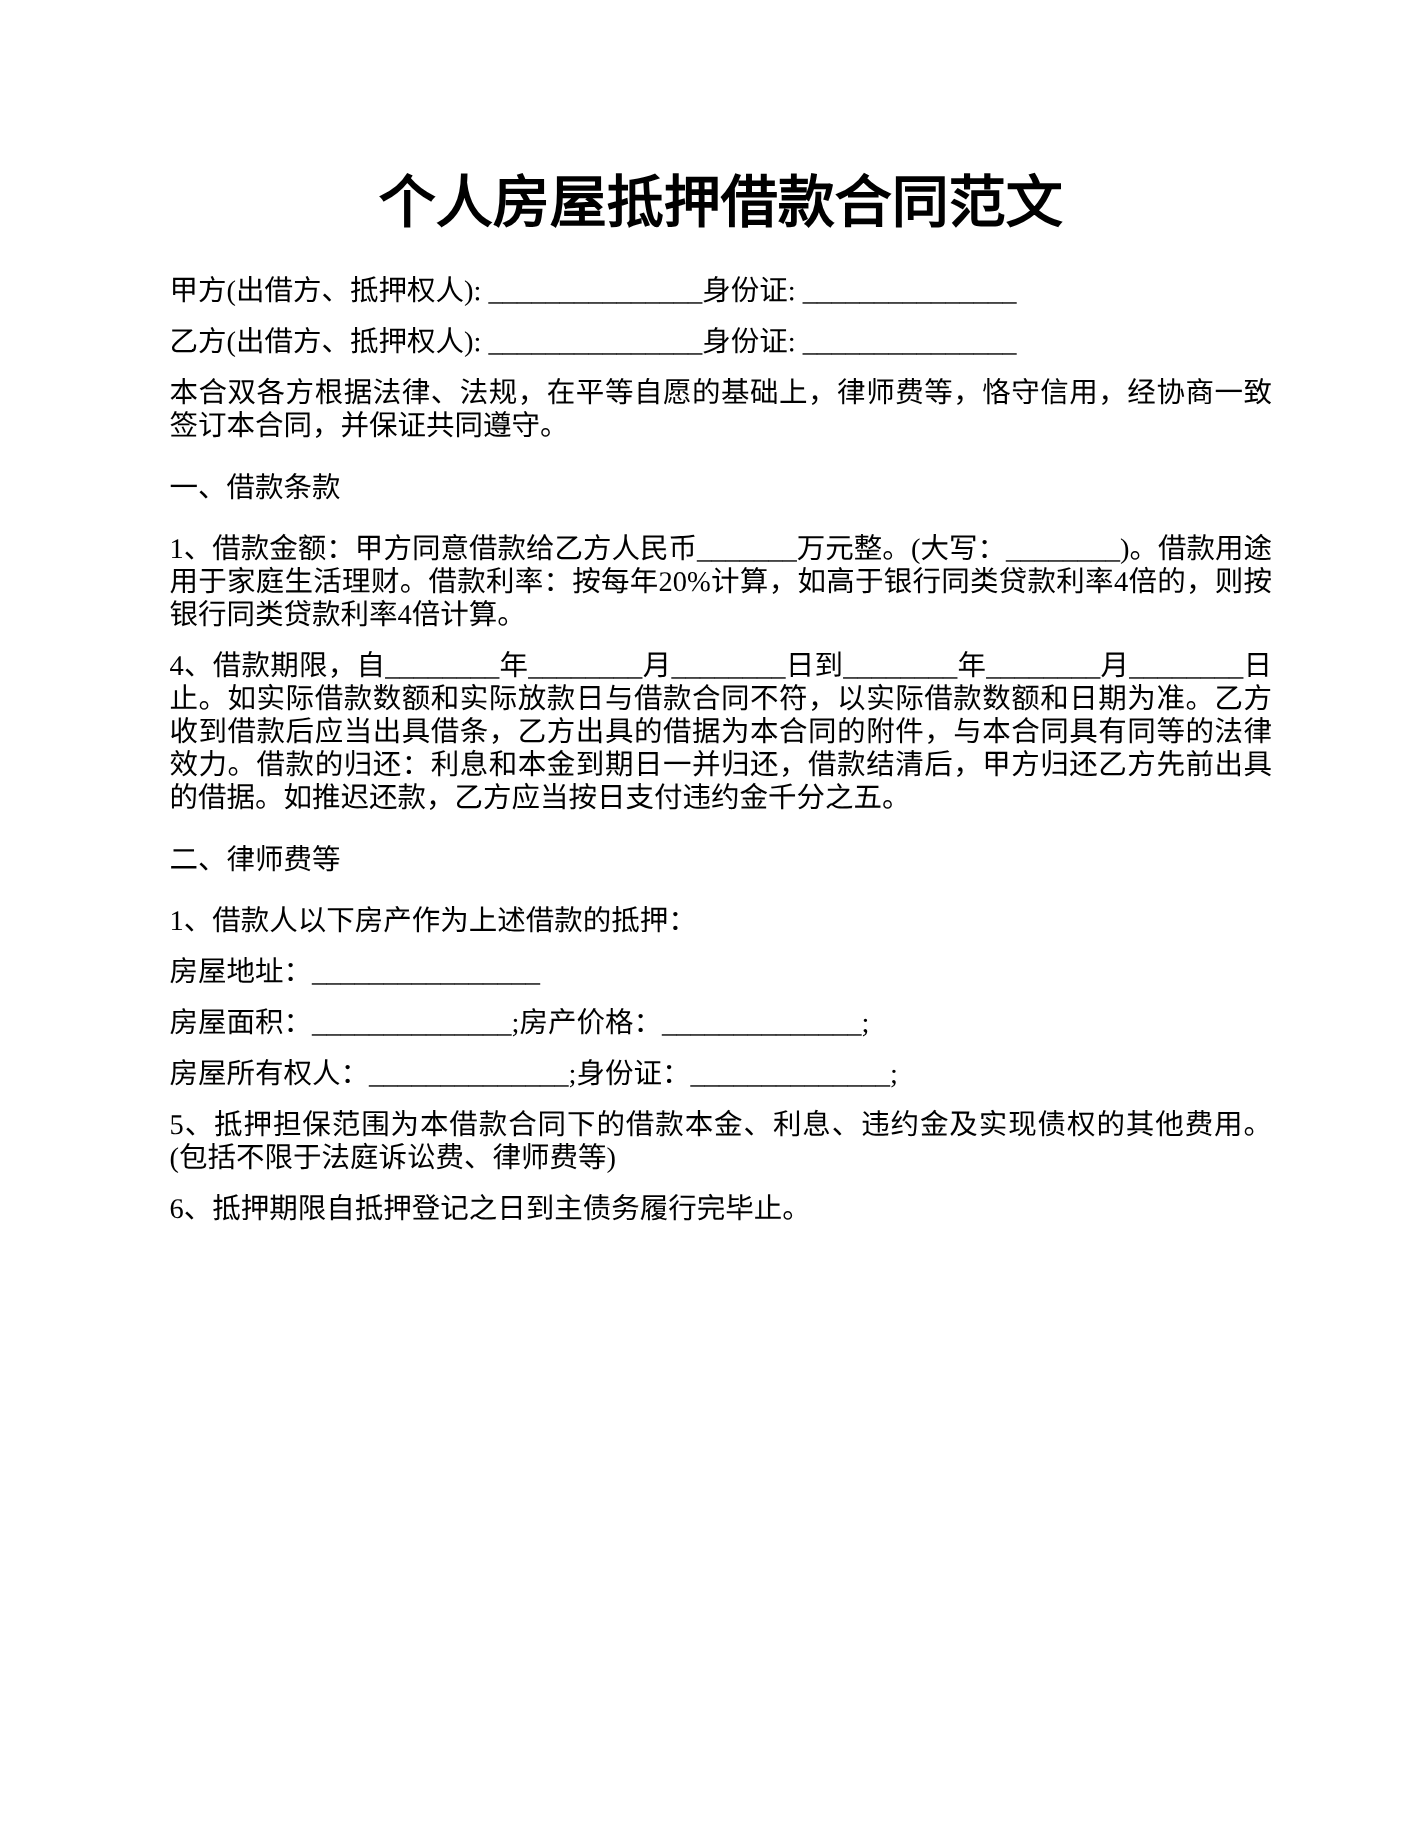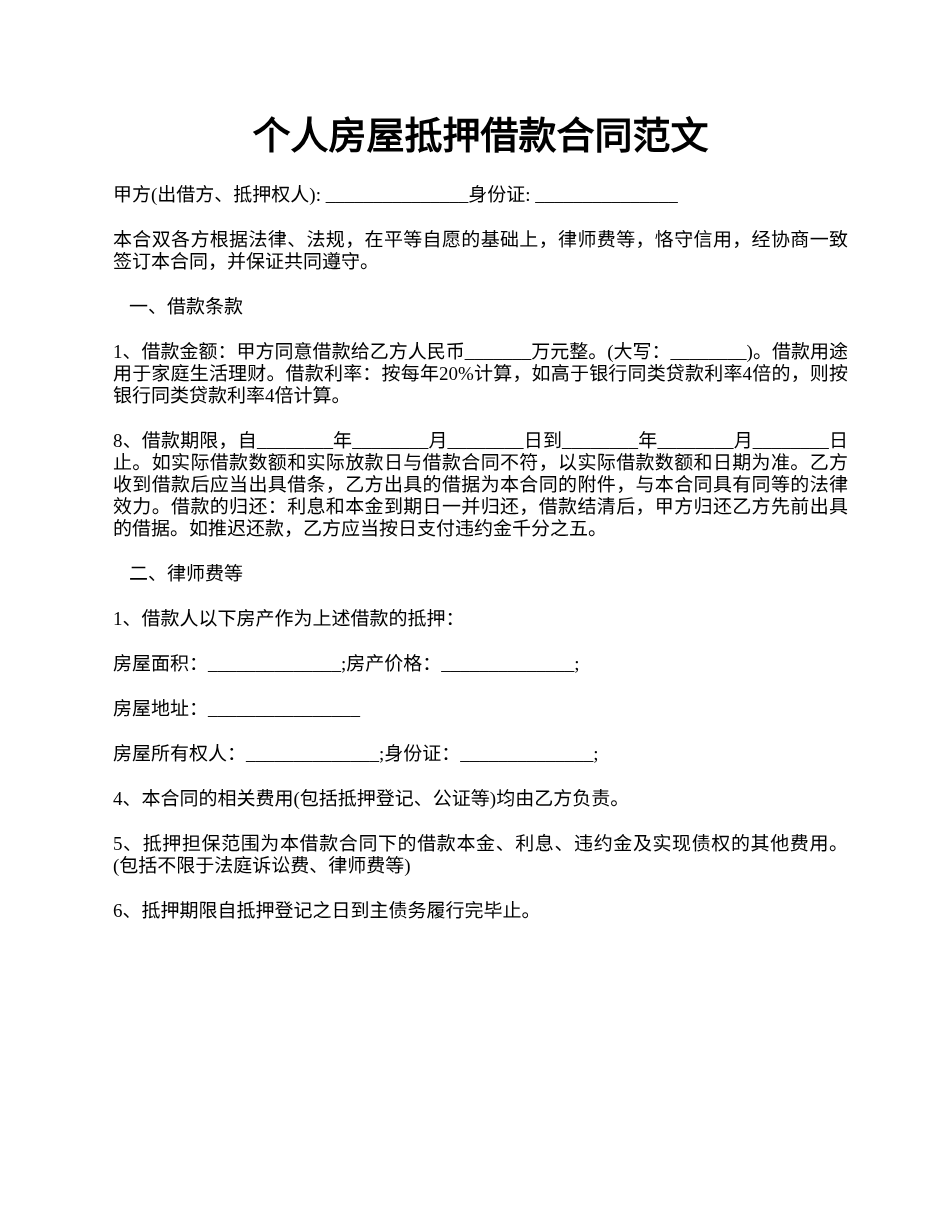--- a/index.html
+++ b/index.html
@@ -22,62 +22,62 @@
   .doc-title {
     font-size: 38px;
     font-weight: bold;
     line-height: 1.1;
     text-align: center;
     margin: 0 0 26px 0;
     letter-spacing: 0px;
     font-family: "Liberation Serif", "DejaVu Serif", serif;
   }
   .para {
-    margin: 23px 0;
+    margin: 12px 0;
     text-align: justify;
   }
   .section-heading {
-    margin: 19px 16px;
+    margin: 19px 0;
   }
   .blank {
     white-space: nowrap;
     letter-spacing: 0;
   }
 </style>
 </head>
 <body>
 
 <div class="page">
 
   <h1 class="doc-title">个人房屋抵押借款合同范文</h1>
 
   <p class="para"><span>甲方(出借方、抵押权人): </span><span class="blank">_______________</span><span>身份证: </span><span class="blank">_______________</span></p>
 
+  <p class="para"><span>乙方(出借方、抵押权人): </span><span class="blank">_______________</span><span>身份证: </span><span class="blank">_______________</span></p>
 
   <p class="para">本合双各方根据法律、法规，在平等自愿的基础上，律师费等，恪守信用，经协商一致签订本合同，并保证共同遵守。</p>
 
   <p class="para section-heading">一、借款条款</p>
 
   <p class="para">1、借款金额：甲方同意借款给乙方人民币_______万元整。(大写：________)。借款用途用于家庭生活理财。借款利率：按每年20%计算，如高于银行同类贷款利率4倍的，则按银行同类贷款利率4倍计算。</p>
 
-  <p class="para">8、借款期限，自________年________月________日到________年________月________日止。如实际借款数额和实际放款日与借款合同不符，以实际借款数额和日期为准。乙方收到借款后应当出具借条，乙方出具的借据为本合同的附件，与本合同具有同等的法律效力。借款的归还：利息和本金到期日一并归还，借款结清后，甲方归还乙方先前出具的借据。如推迟还款，乙方应当按日支付违约金千分之五。</p>
+  <p class="para">4、借款期限，自________年________月________日到________年________月________日止。如实际借款数额和实际放款日与借款合同不符，以实际借款数额和日期为准。乙方收到借款后应当出具借条，乙方出具的借据为本合同的附件，与本合同具有同等的法律效力。借款的归还：利息和本金到期日一并归还，借款结清后，甲方归还乙方先前出具的借据。如推迟还款，乙方应当按日支付违约金千分之五。</p>
 
   <p class="para section-heading">二、律师费等</p>
 
   <p class="para">1、借款人以下房产作为上述借款的抵押：</p>
 
 
+  <p class="para">房屋地址：________________</p>
+
   <p class="para">房屋面积：______________;房产价格：______________;</p>
-
-  <p class="para">房屋地址：________________</p>
 
   <p class="para">房屋所有权人：______________;身份证：______________;</p>
 
 
 
-  <p class="para">4、本合同的相关费用(包括抵押登记、公证等)均由乙方负责。</p>
 
   <p class="para">5、抵押担保范围为本借款合同下的借款本金、利息、违约金及实现债权的其他费用。(包括不限于法庭诉讼费、律师费等)</p>
 
   <p class="para">6、抵押期限自抵押登记之日到主债务履行完毕止。</p>
 
 
 </div>
 
 </body></html>

